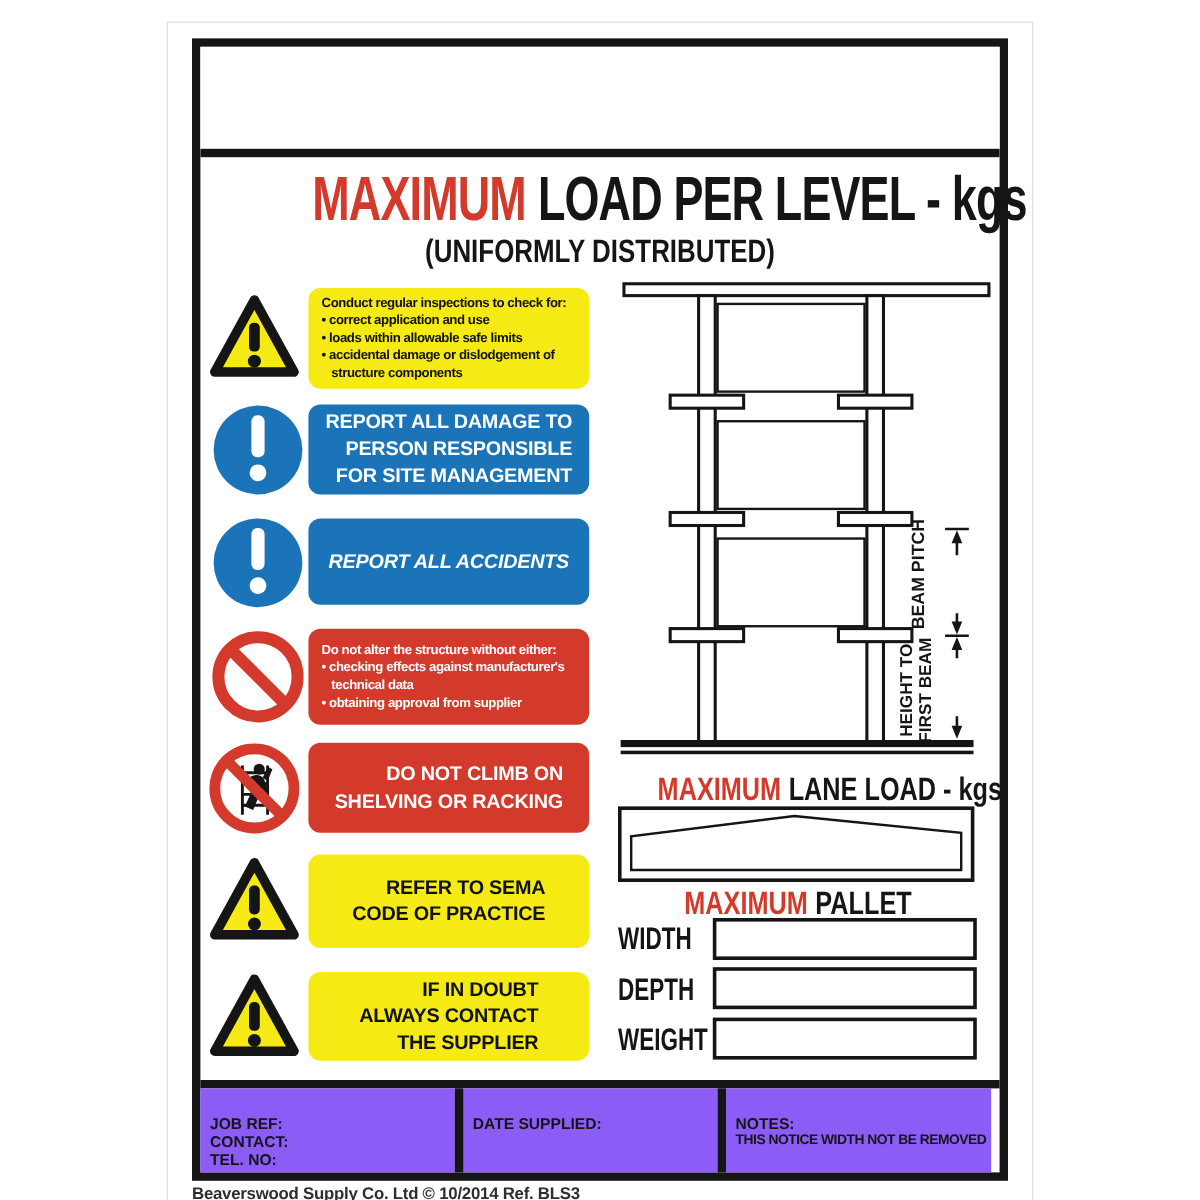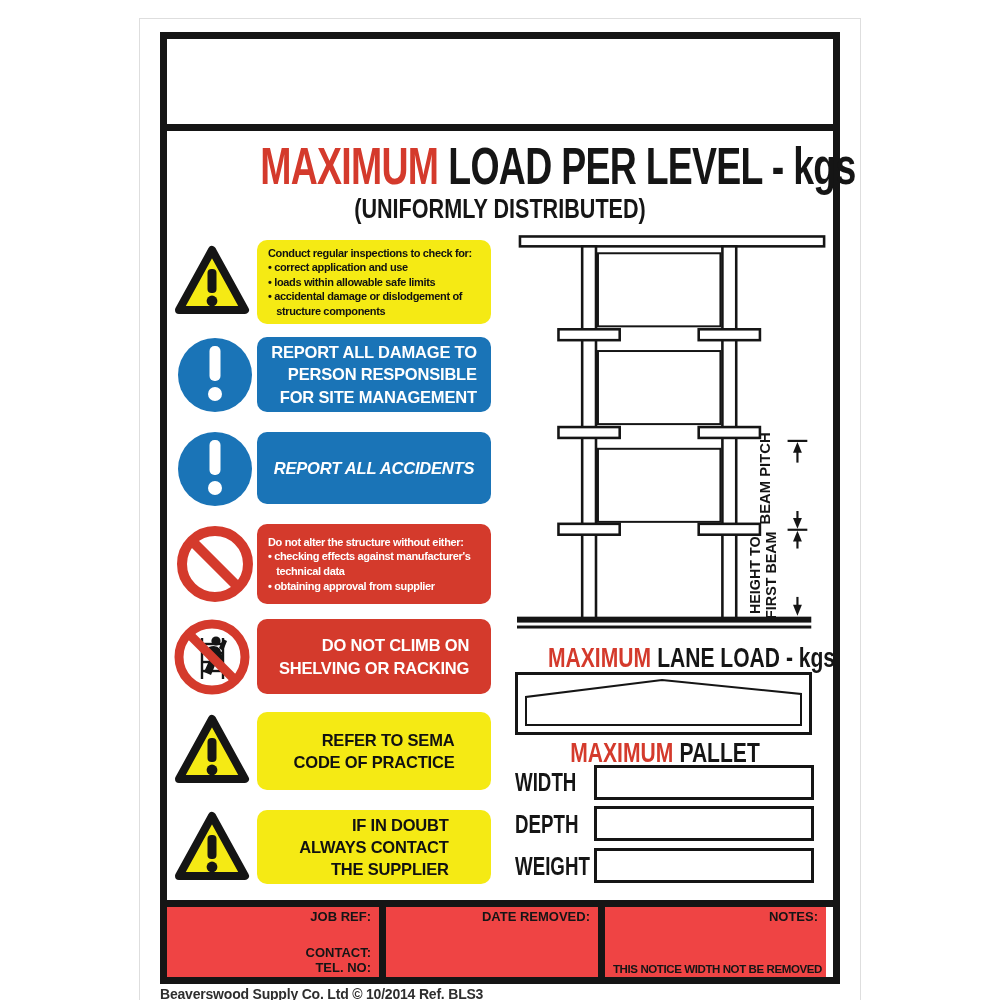--- a/index.html
+++ b/index.html
@@ -47,22 +47,22 @@
             white-space:nowrap;transform:scaleX(.78);transform-origin:50% 50%;}
   .heading2 .em{color:var(--red);margin-right:8px;}
   .lane-box{position:absolute;left:348px;top:633px;width:297px;height:63px;border:3px solid var(--ink);background:#fff;}
   
   .pal-label{position:absolute;left:348px;font-weight:700;font-size:26px;
              transform:scaleX(.72);transform-origin:0 50%;white-space:nowrap;}
   .pal-box{position:absolute;left:427px;width:220px;height:35px;border:3px solid var(--ink);background:#fff;}
   
   .form-row{position:absolute;left:0;top:861px;width:666px;height:77px;border-top:7px solid var(--ink);
             display:flex;}
-  .cell{height:70px;background:#ef4444;padding:2px 8px;font-weight:700;font-size:13px;
-        display:flex;flex-direction:column;justify-content:space-between;text-align:right;}
+  .cell{height:70px;background:#8b5cf6;padding:22px 8px;font-weight:700;font-size:13px;
+        display:flex;flex-direction:column;justify-content:space-between;}
   .c1{width:212px;}
   .c2{width:219px;border-left:7px solid var(--ink);}
   .c3{width:228px;border-left:7px solid var(--ink);}
   .notice{font-size:11.5px;letter-spacing:-0.4px;white-space:nowrap;}
   .footer{position:absolute;left:160px;top:974px;width:676px;
           font-weight:700;font-size:14px;color:#2e2e2e;letter-spacing:-0.2px;}
 </style>
 </head>
 <body>
 
@@ -222,21 +222,21 @@
 
       <div class="form-row">
         <div class="cell c1">
           <div>JOB REF:</div>
           <div>
             <div>CONTACT:</div>
             <div>TEL. NO:</div>
           </div>
         </div>
         <div class="cell c2">
-          <div>DATE REMOVED:</div>
+          <div>DATE SUPPLIED:</div>
           <div></div>
         </div>
         <div class="cell c3">
           <div>NOTES:</div>
           <div class="notice">THIS NOTICE WIDTH NOT BE REMOVED</div>
         </div>
       </div>
 
     </div>
   </div>

